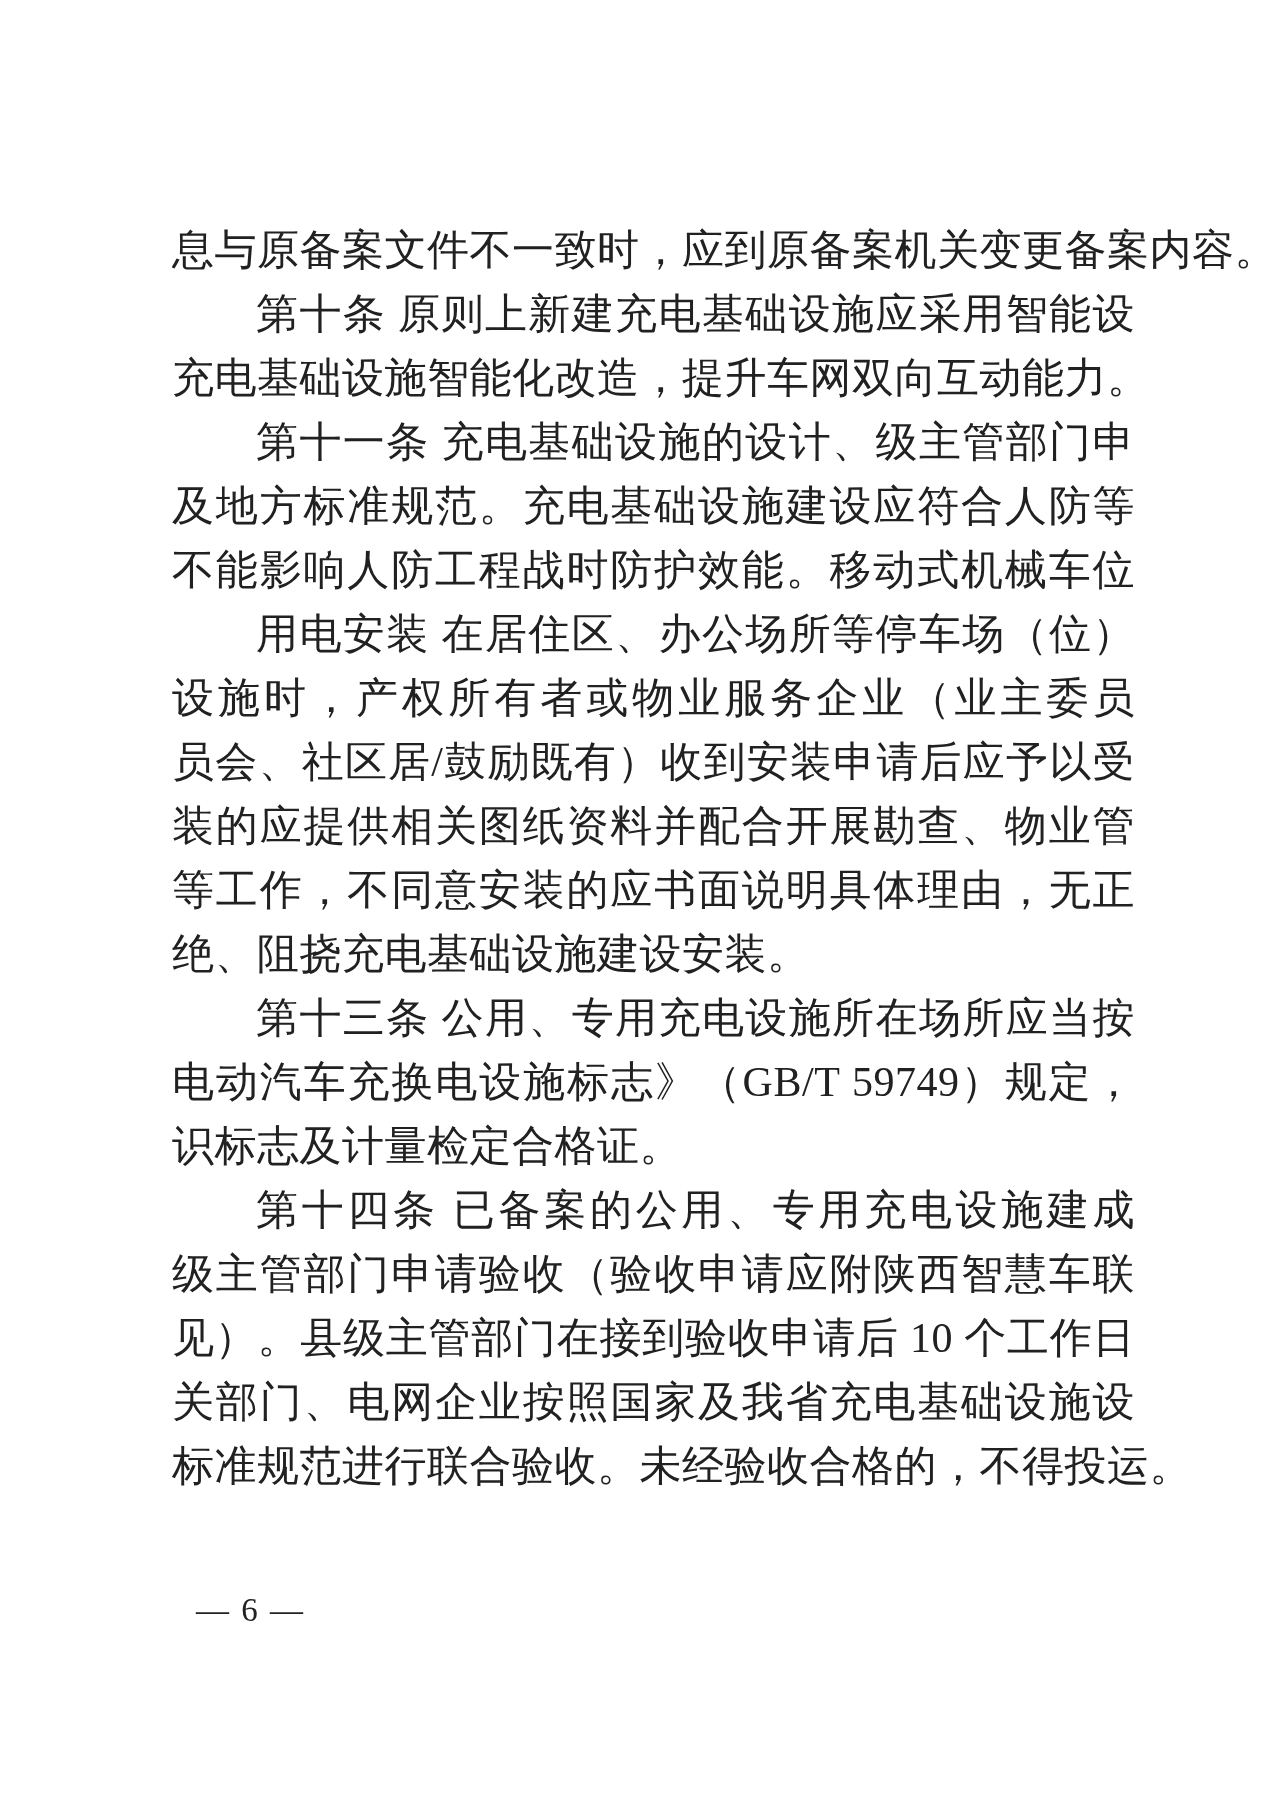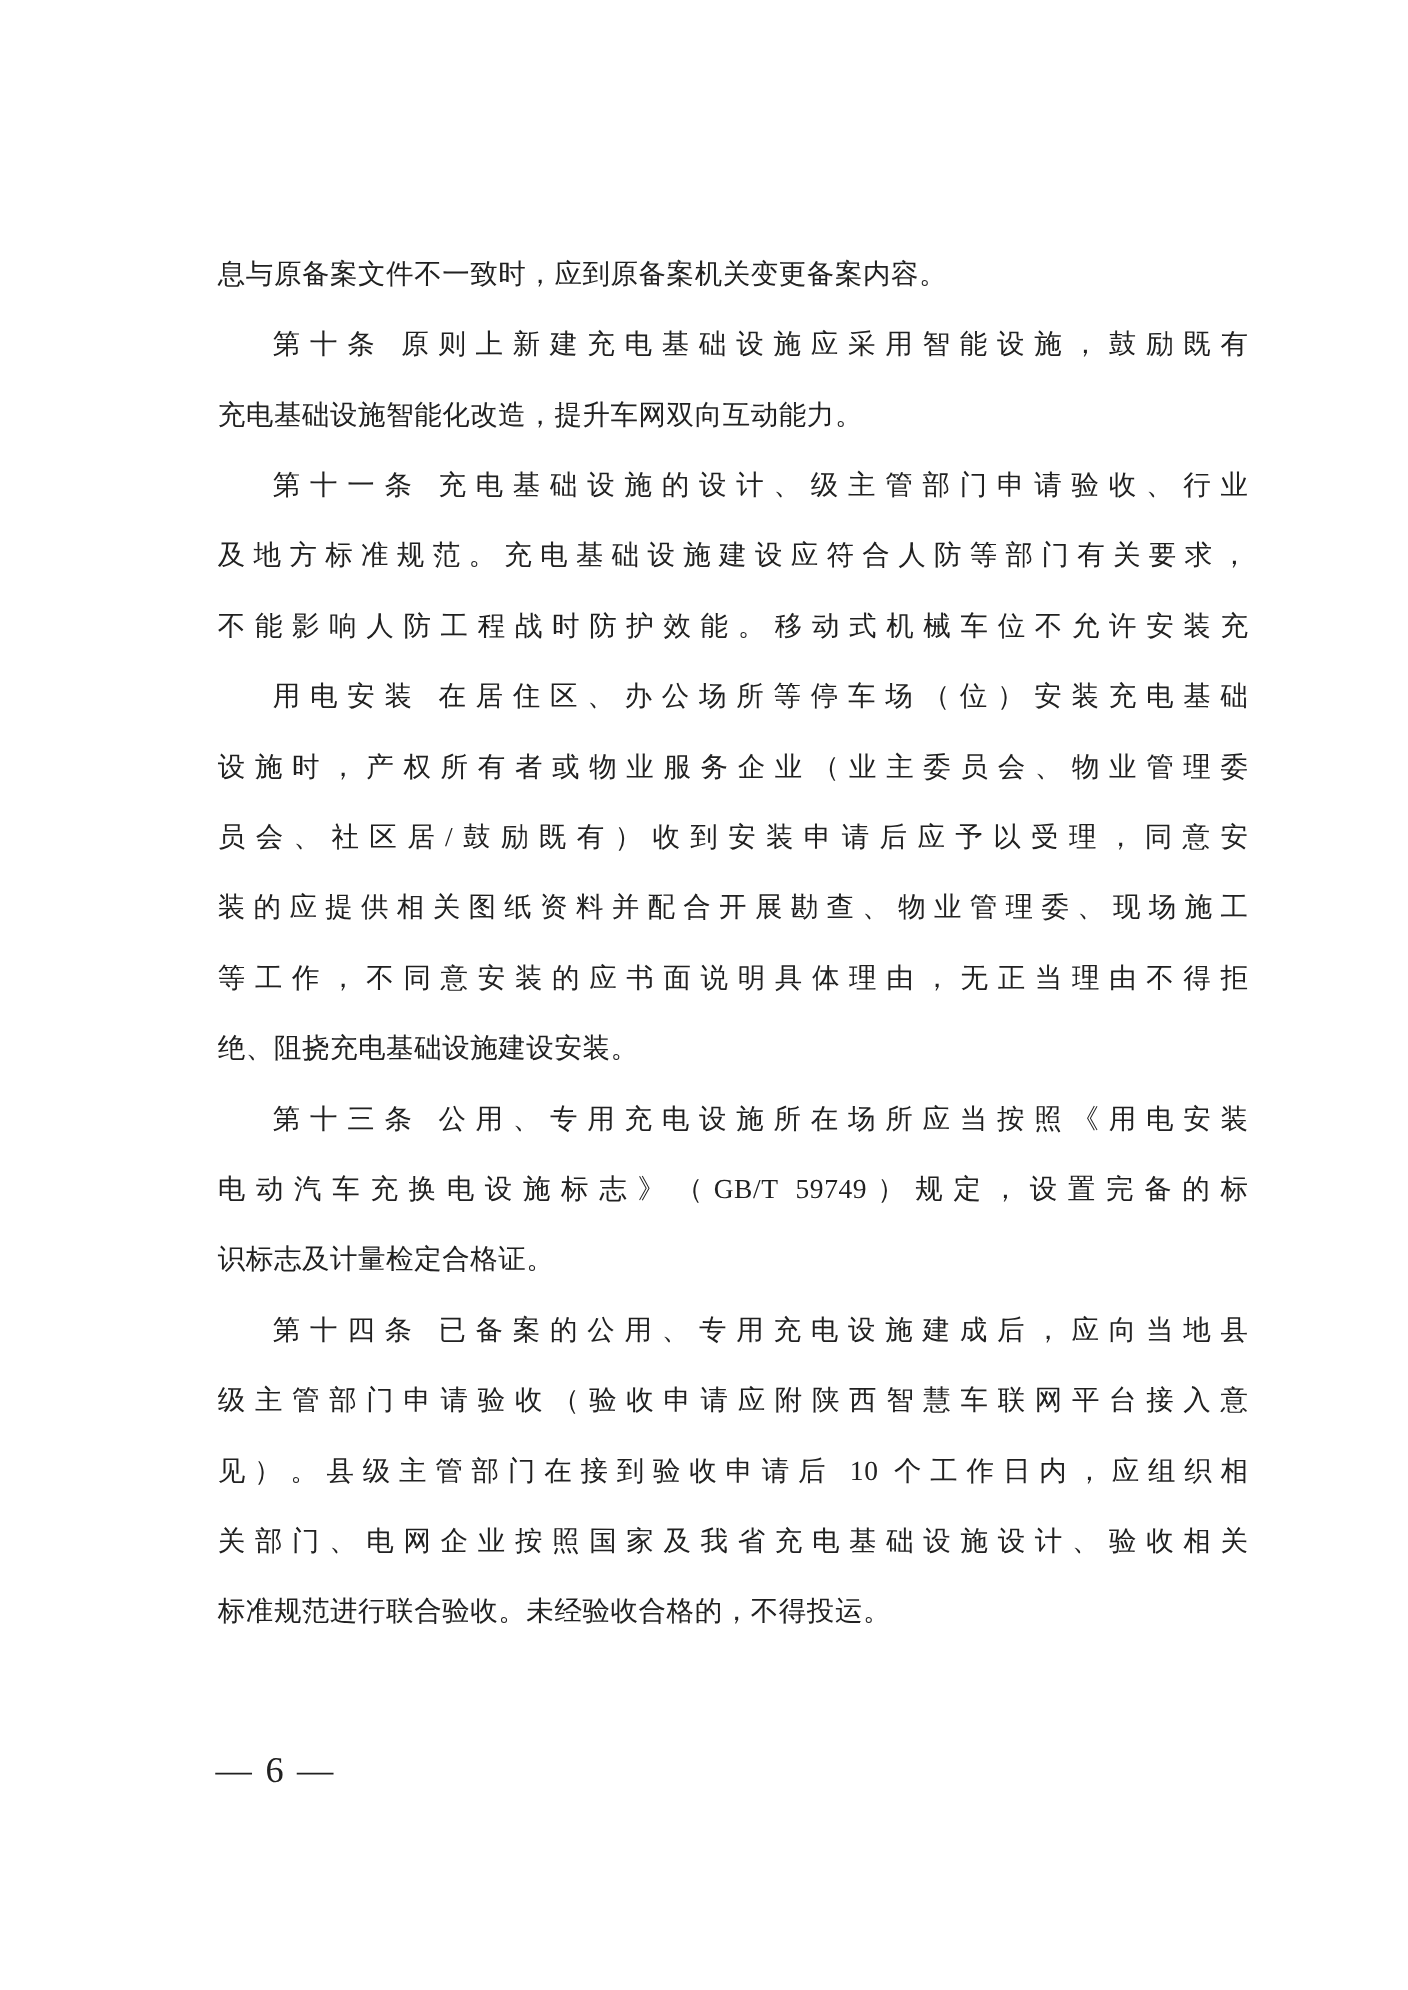--- a/index.html
+++ b/index.html
@@ -23,28 +23,27 @@
     height: 1809px;
     background: #ffffff;
   }
   .text-block {
     position: absolute;
     left: 172px;
     top: 218px;
     width: 963px;
   }
   .line {
-    font-size: 25px;
+    font-size: 42px;
     line-height: 64px;
     height: 64px;
     letter-spacing: 0.5px;
     white-space: nowrap;
     text-align: left;
     color: #212121;
-    margin-left: 26px;
   }
   
   .line.fill {
     white-space: normal;
     text-align: justify;
     text-align-last: justify;
     text-justify: inter-ideograph;
     overflow: hidden;
   }
   

